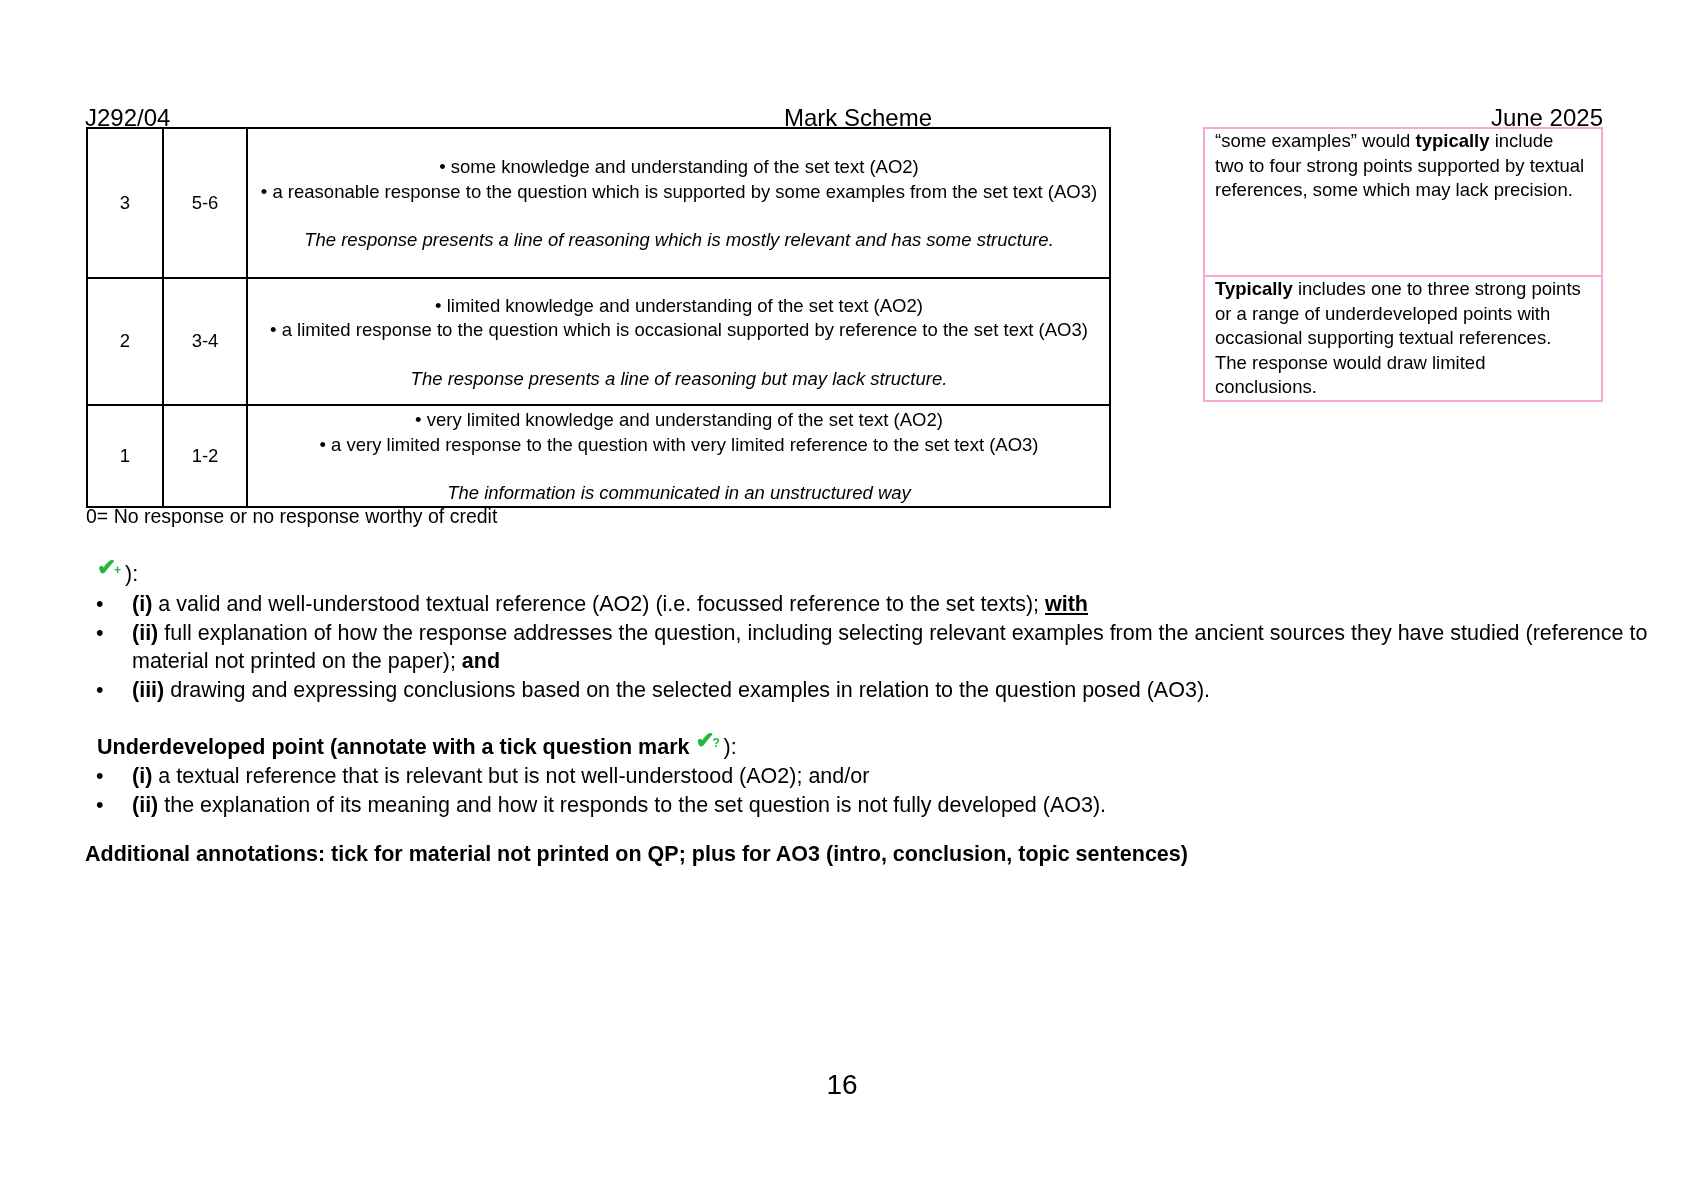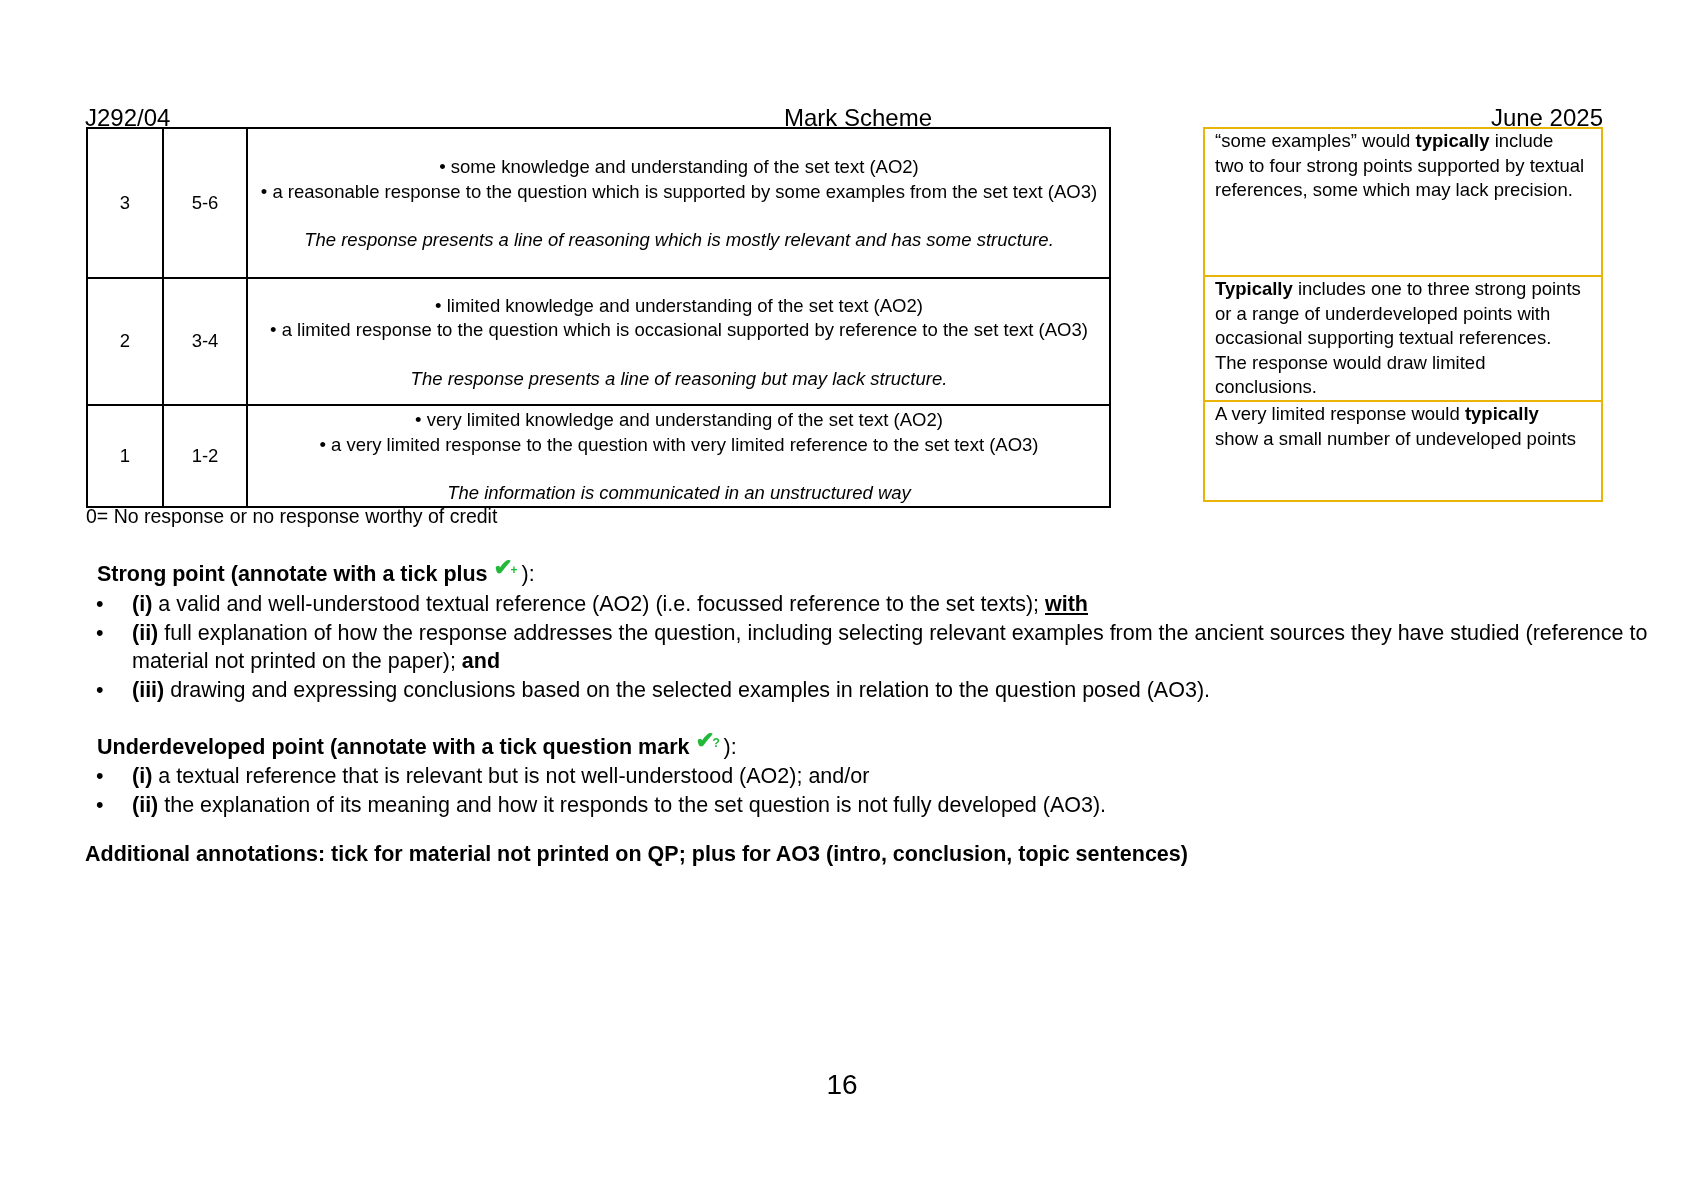--- a/index.html
+++ b/index.html
@@ -18,21 +18,21 @@
   td.desc { padding:2px 8px 0 9px; vertical-align:top;text-align:center; }
   .desc .bul { display:block; }
   .desc .gap { display:block; height:24px; }
   .desc .it { font-style:italic; display:block; }
   tr.r3 td { height:146px; }
   tr.r2 td { height:123px; }
   tr.r1 td { height:98px; }
 
   table.notes { position:absolute; left:1203px; top:127px; width:400px;
     border-collapse:collapse; font-size:18.5px; line-height:24.5px; }
-  table.notes td { border:2px solid #eab308; vertical-align:top; padding:0 14px 0 10px; }
+  table.notes td { border:2px solid #f9a8d4; vertical-align:top; padding:0 14px 0 10px; }
   tr.n3 td { height:146px; }
   tr.n2 td { height:123px;margin-top:36px; }
   tr.n1 td { height:98px; }
 
   .zero { position:absolute; left:86px; top:505px; font-size:19.5px; }
 
   .sec-title { position:absolute; left:97px; font-size:21.5px; font-weight:bold; }
   .sec-title .plain { font-weight:normal; }
   .tick { display:inline-block; position:relative; width:28px; height:22px; vertical-align:-1px; }
   .tick .mark { position:absolute; left:0; top:-6px; color:#22b83a; font-size:23px; font-weight:bold; }
@@ -91,30 +91,27 @@
   </table>
 
 <table class="notes">
   <tbody>
       <tr class="n3">
     <td><span>“some examples” would </span><b>typically</b><span> include two to four strong points supported by textual references, some which may lack precision.</span></td>
   </tr>
   <tr class="n2">
     <td><span></span><b>Typically</b><span> includes one to three strong points or a range of underdeveloped points with occasional supporting textual references. The response would draw limited conclusions.</span></td>
   </tr>
-  <tr class="n1">
-    <td><span>A very limited response would </span><b>typically</b><span> show a small number of undeveloped points</span></td>
-  </tr>
 </tbody>
   </table>
 
 <div class="zero">0= No response or no response worthy of credit</div>
 
 <div class="sec-title" style="top:560px;">
-  <span>Strong point (annotate with a tick plus </span><span class="tick"><span class="mark">✔</span><span class="sup">+</span></span><span class="plain">):</span>
+  <span class="tick"><span class="mark">✔</span><span class="sup">+</span></span><span class="plain">):</span>
 </div>
 <ul class="pts" style="top:590px;">
   <li><span class="dot">•</span><b>(i)</b><span> a valid and well-understood textual reference (AO2) (i.e. focussed reference to the set texts); </span><b class="ul">with</b></li>
   <li><span class="dot">•</span><b>(ii)</b><span> full explanation of how the response addresses the question, including selecting relevant examples from the ancient sources they have studied (reference to material not printed on the paper); </span><b>and</b></li>
   <li><span class="dot">•</span><b>(iii)</b><span> drawing and expressing conclusions based on the selected examples in relation to the question posed (AO3).</span></li>
 </ul>
 
 <div class="sec-title" style="top:733px;">
   <span>Underdeveloped point (annotate with a tick question mark </span><span class="tick"><span class="mark">✔</span><span class="sup">?</span></span><span class="plain">):</span>
 </div>

